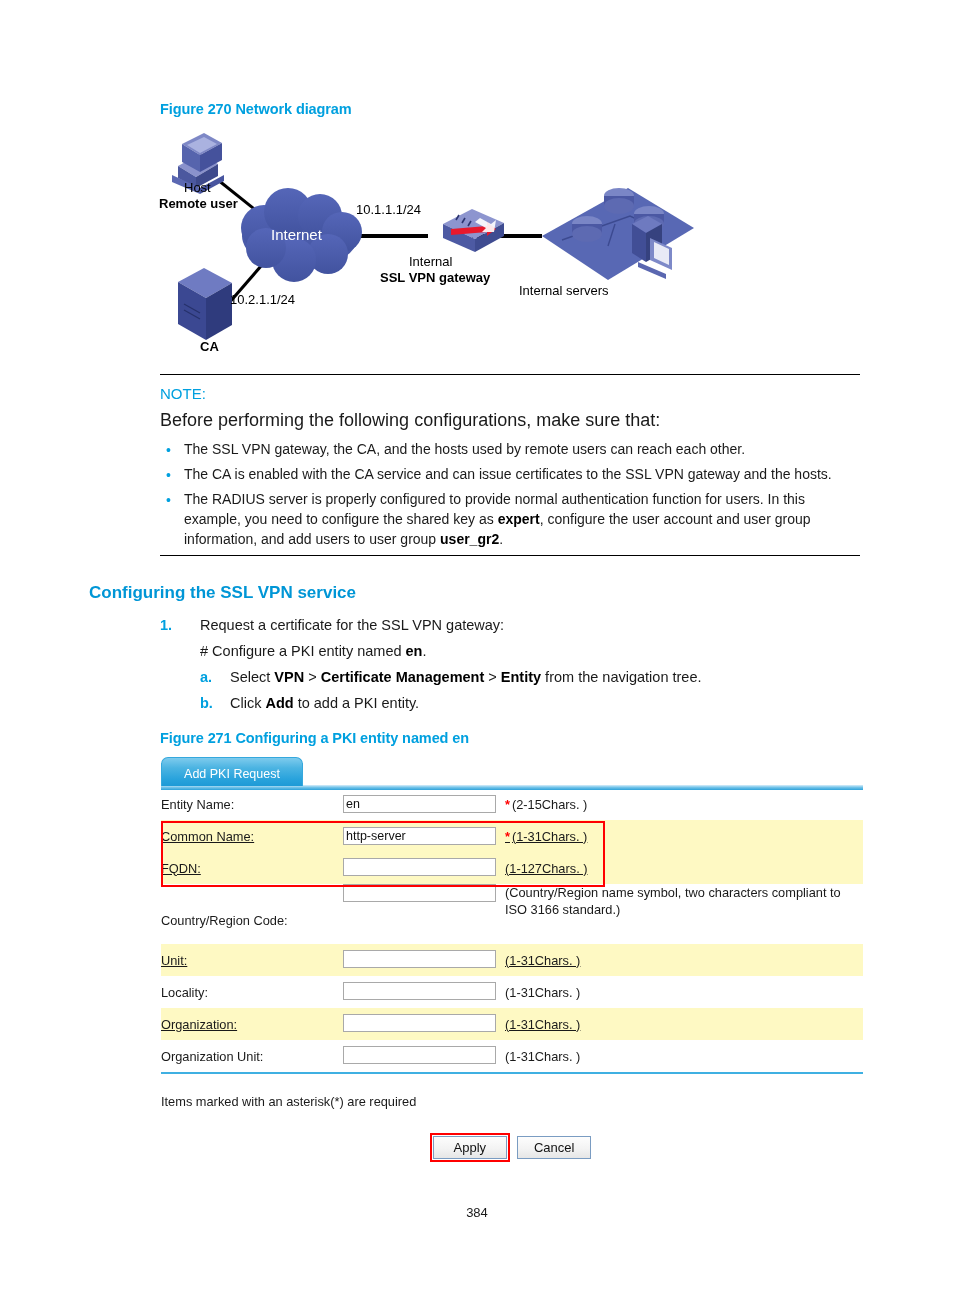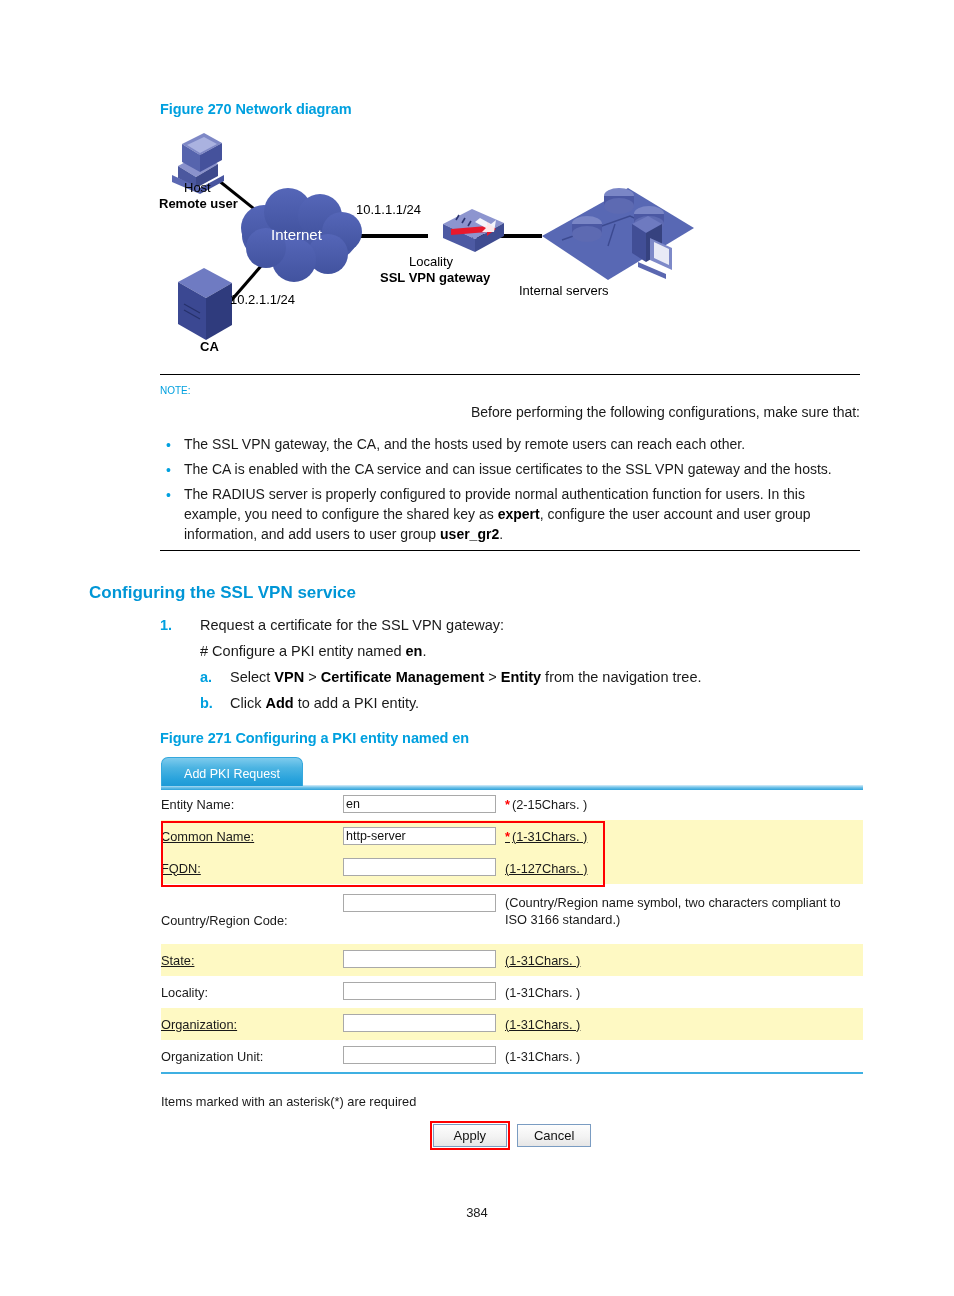--- a/index.html
+++ b/index.html
@@ -72,29 +72,28 @@
     height: 0;
   }
   .rule-bottom {
     border-top: 1.6px solid #000;
     width: 700px;
     height: 0;
     margin-top: 6px;
   }
   .note-title {
     color: #00a0df;
-    font-size: 10px;
+    font-size: 15px;
     margin-top: 10px;
     margin-bottom: 8px;
   }
   .note-intro {
-    font-size: 14px;
+    font-size: 18px;
     color: #1a1a1a;
-    margin-bottom: 14px;
-    text-align: right;
+    margin-bottom: 8px;
   }
   ul.note-list {
     list-style: none;
     margin: 0;
     padding: 0;
   }
   ul.note-list li {
     position: relative;
     padding-left: 24px;
     font-size: 14px;
@@ -176,21 +175,21 @@
     box-sizing: border-box;
     font-family: "Liberation Sans", sans-serif;
     font-size: 12.5px;
     color: #111;
     padding: 0 2px;
     line-height: 16px;
     display: inline-block;
   }
   .req-star { color: #ff0000; font-weight: bold; padding-right: 2px; }
 
-  tr.tall td { height: 48px; vertical-align: top; padding-top: 10px; }
+  tr.tall td { height: 48px; vertical-align: top; }
   tr.tall td.lbl { vertical-align: middle; padding-top: 12px; }
   .hint-wrap { line-height: 17px; }
 
   
   #required-highlight {
     position: absolute;
     left: 0px;
     top: 33px;
     width: 444px;
     height: 66px;
@@ -204,21 +203,21 @@
     height: 2px;
     background: #3fb0e2;
     margin-top: 0px;
   }
   .asterisk-note {
     font-size: 12.8px;
     color: #1a1a1a;
     padding-top: 20px;
   }
   .btn-row {
-    margin-top: 12px;
+    margin-top: 24px;
     text-align: center;
     position: relative;
     height: 32px;
     width: 702px;
   }
   .btn {
     display: inline-block;
     width: 74px;
     height: 23px;
     line-height: 21px;
@@ -357,21 +356,21 @@
           <line x1="24" y1="182" x2="40" y2="191"></line>
         </g>
       </g>
     </svg>
 
     <div class="diag-label" style="left:24px; top:52px;">Host</div>
     <div class="diag-label bold" style="left:-1px; top:68px;">Remote user</div>
     <div class="diag-label" style="left:111px; top:98px; color:#ffffff; font-size:15px;">Internet</div>
     <div class="diag-label" style="left:196px; top:74px;">10.1.1.1/24</div>
     <div class="diag-label" style="left:70px; top:164px;">10.2.1.1/24</div>
-    <div class="diag-label" style="left:249px; top:126px;">Locality</div>
+    <div class="diag-label" style="left:249px; top:126px;">Internal</div>
     <div class="diag-label bold" style="left:220px; top:142px;">SSL VPN gateway</div>
     <div class="diag-label" style="left:359px; top:155px;">Internal servers</div>
     <div class="diag-label bold" style="left:40px; top:211px;">CA</div>
   </div>
 
   <div id="note-block">
     <div class="rule-top"></div>
     <div class="note-title">NOTE:</div>
     <div class="note-intro">Before performing the following configurations, make sure that:</div>
     <ul class="note-list">
@@ -450,21 +449,21 @@
           <tr class="tall">
             <td class="lbl">Country/Region Code:</td>
             <td class="fld">
               <span class="inp"></span>
             </td>
             <td class="hint">
               <span class="hint-wrap">(Country/Region name symbol, two characters compliant to ISO 3166 standard.)</span>
             </td>
           </tr>
           <tr class="alt">
-            <td class="lbl">State:</td>
+            <td class="lbl">Unit:</td>
             <td class="fld">
               <span class="inp"></span>
             </td>
             <td class="hint">
               <span>(1-31Chars. )</span>
             </td>
           </tr>
           <tr>
             <td class="lbl">Locality:</td>
             <td class="fld">

